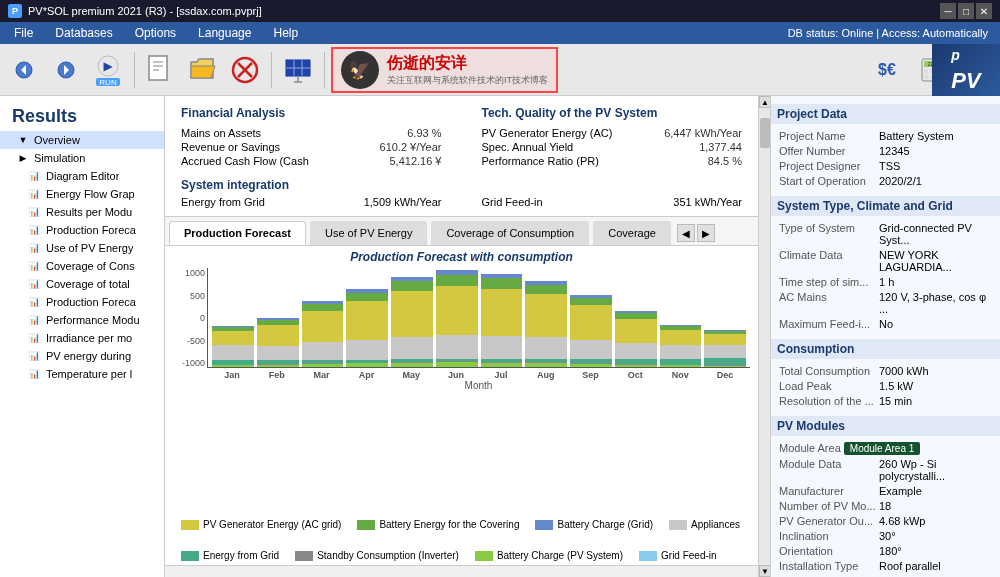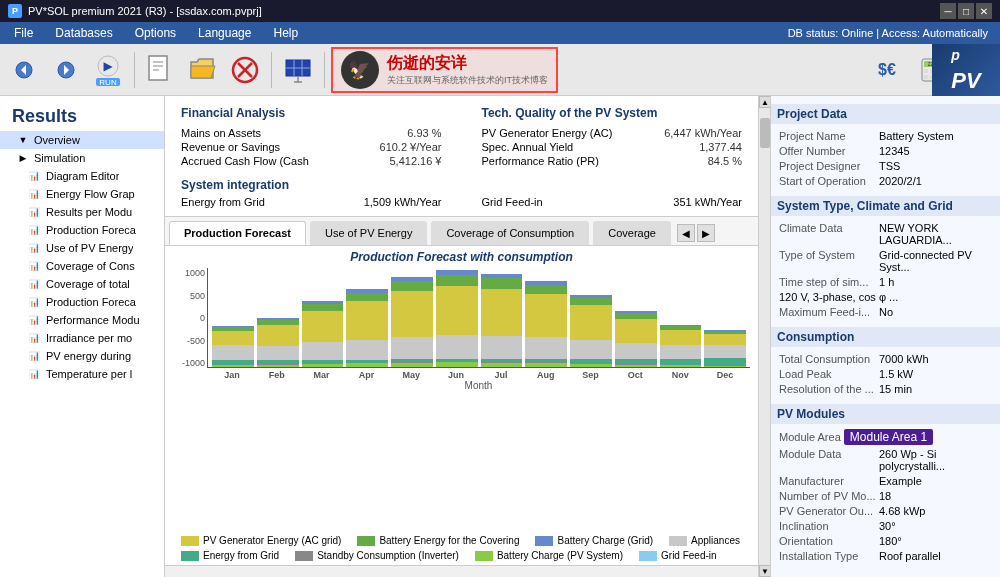--- a/index.html
+++ b/index.html
@@ -53,33 +53,33 @@
     
     
     .tabs-container { border-top: 1px solid #ccc; border-bottom: 1px solid #ccc; background: #f5f5f5; }
     .tab { padding: 5px 14px; cursor: pointer; font-size: 11px; border: 1px solid transparent; background: #ddd; margin-right: 2px; border-radius: 3px 3px 0 0; }
     .tab.active { background: white; border-color: #ccc; border-bottom: 1px solid white; font-weight: bold; }
     .tab-nav-btn { width: 18px; height: 18px; background: #e0e0e0; border: 1px solid #bbb; cursor: pointer; display: flex; align-items: center; justify-content: center; font-size: 10px; }
     .chart-title { text-align: center; font-weight: bold; color: #1a3a6e; margin-bottom: 4px; font-size: 12px; font-style: italic; }
 
     
     .legend { display: flex; flex-wrap: wrap; gap: 4px 16px; padding: 4px 16px; font-size: 10px; }
-    .legend-item { display: flex; align-items: center; gap: 4px; }
+    .legend-item { display: flex; align-items: center; gap: 4px; margin-top: 16px; }
     .legend-color { width: 18px; height: 10px; flex-shrink: 0; }
 
     
     .right-panel { width: 230px; background: #f5f8ff; border-left: 1px solid #ccc; overflow-y: auto; padding: 8px; font-size: 11px; }
     .rp-section-title { font-weight: bold; color: #1a3a6e; background: #e0e8f8; padding: 3px 6px; margin: 0 -8px 6px; font-size: 12px; }
     .rp-row { display: flex; margin-bottom: 3px; }
     .rp-label { color: #555; width: 100px; flex-shrink: 0; }
     .rp-value { color: #000; flex: 1; }
     .rp-separator { height: 6px; }
 
     
-    .module-badge { background: #4c1d95; color: white; padding: 1px 6px; border-radius: 2px; font-size: 12px; cursor: pointer; }
+    .module-badge { background: #14532d; color: white; padding: 1px 6px; border-radius: 2px; font-size: 10px; cursor: pointer; }
   </style>
 </head>
 <body>
 
 <div class="title-bar">
   <div class="title-bar-left">
     <div class="title-bar-icon">P</div>
     <span>PV*SOL premium 2021 (R3) - [ssdax.com.pvprj]</span>
   </div>
   <div class="title-bar-controls">
@@ -591,32 +591,33 @@
           <span class="rp-label">Start of Operation</span>
           <span class="rp-value">2020/2/1</span>
         </div>
       </div>
 
     <div class="rp-separator"></div>
 
     <div class="rp-section-title">System Type, Climate and Grid</div>
     <div id="rp-system-rows">
         <div class="rp-row">
+          <span class="rp-label">Type of System</span>
+          <span class="rp-value">Grid-connected PV Syst...</span>
+        </div>
+        <div class="rp-row">
           <span class="rp-label">Climate Data</span>
           <span class="rp-value">NEW YORK LAGUARDIA...</span>
         </div>
         <div class="rp-row">
-          <span class="rp-label">Type of System</span>
-          <span class="rp-value">Grid-connected PV Syst...</span>
-        </div>
-        <div class="rp-row">
           <span class="rp-label">Time step of sim...</span>
           <span class="rp-value">1 h</span>
         </div>
         <div class="rp-row">
+          <span class="rp-label">AC Mains</span>
           <span class="rp-value">120 V, 3-phase, cos φ ...</span>
         </div>
         <div class="rp-row">
           <span class="rp-label">Maximum Feed-i...</span>
           <span class="rp-value">No</span>
         </div>
       </div>
 
     <div class="rp-separator"></div>
 

